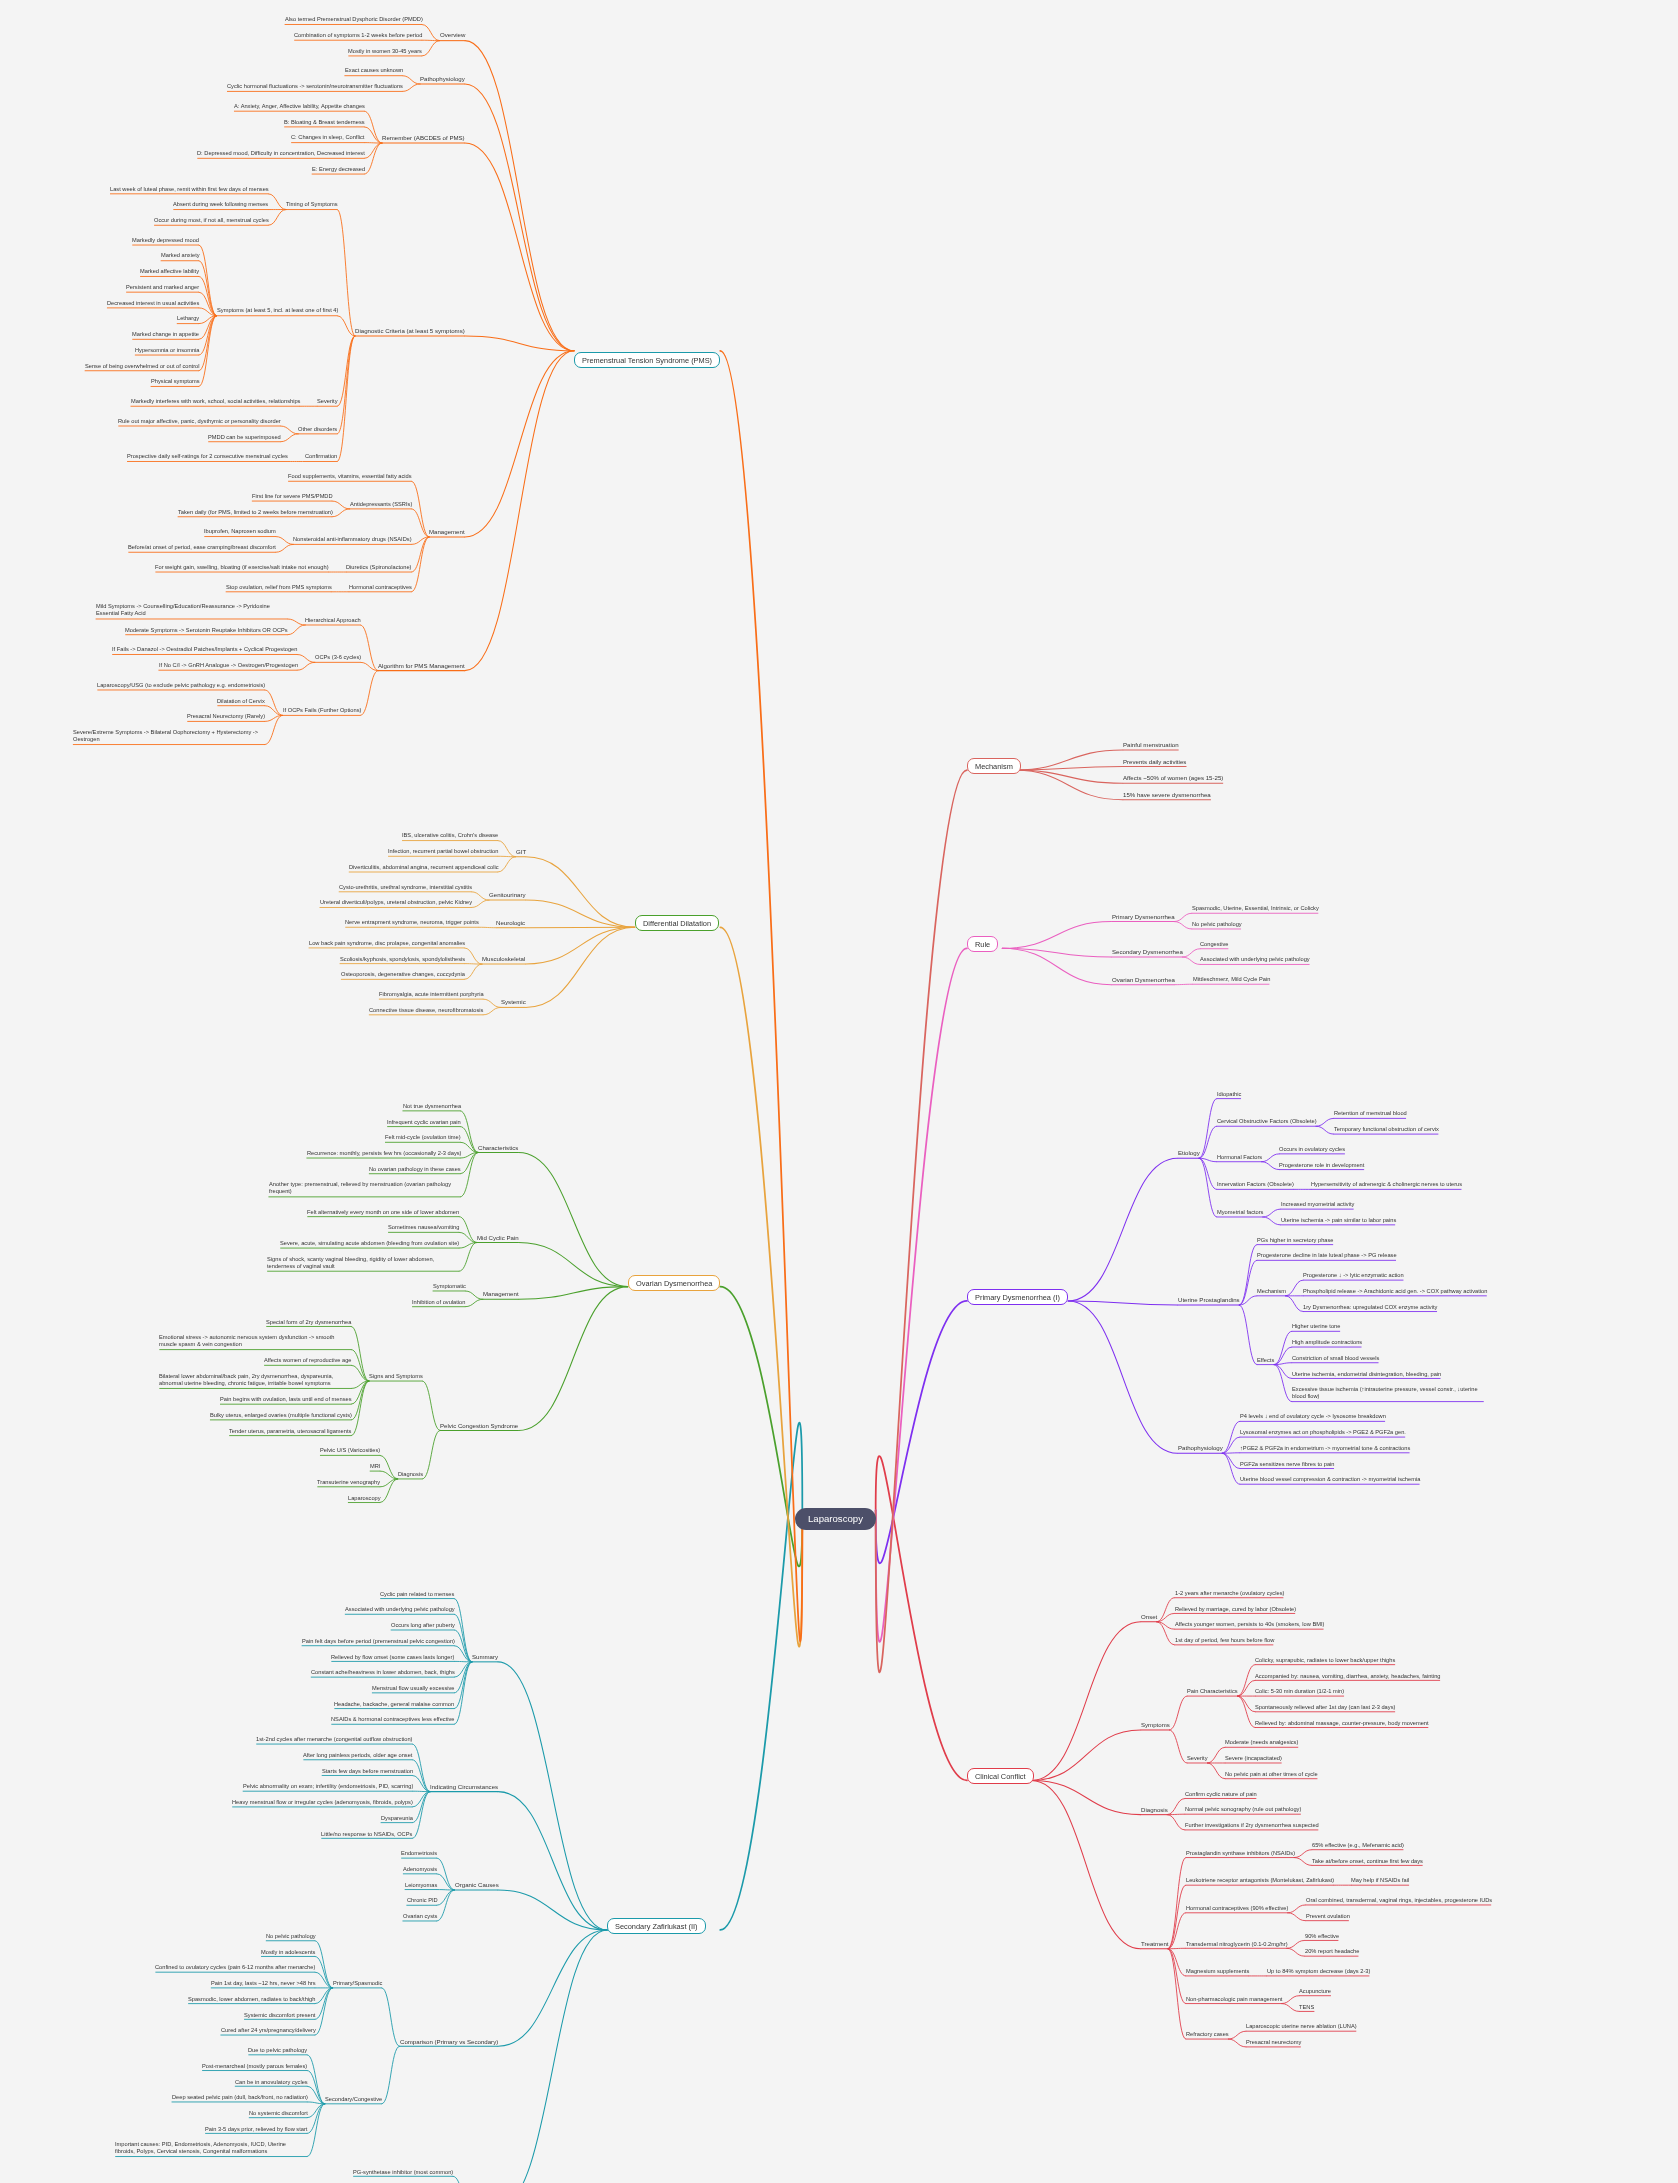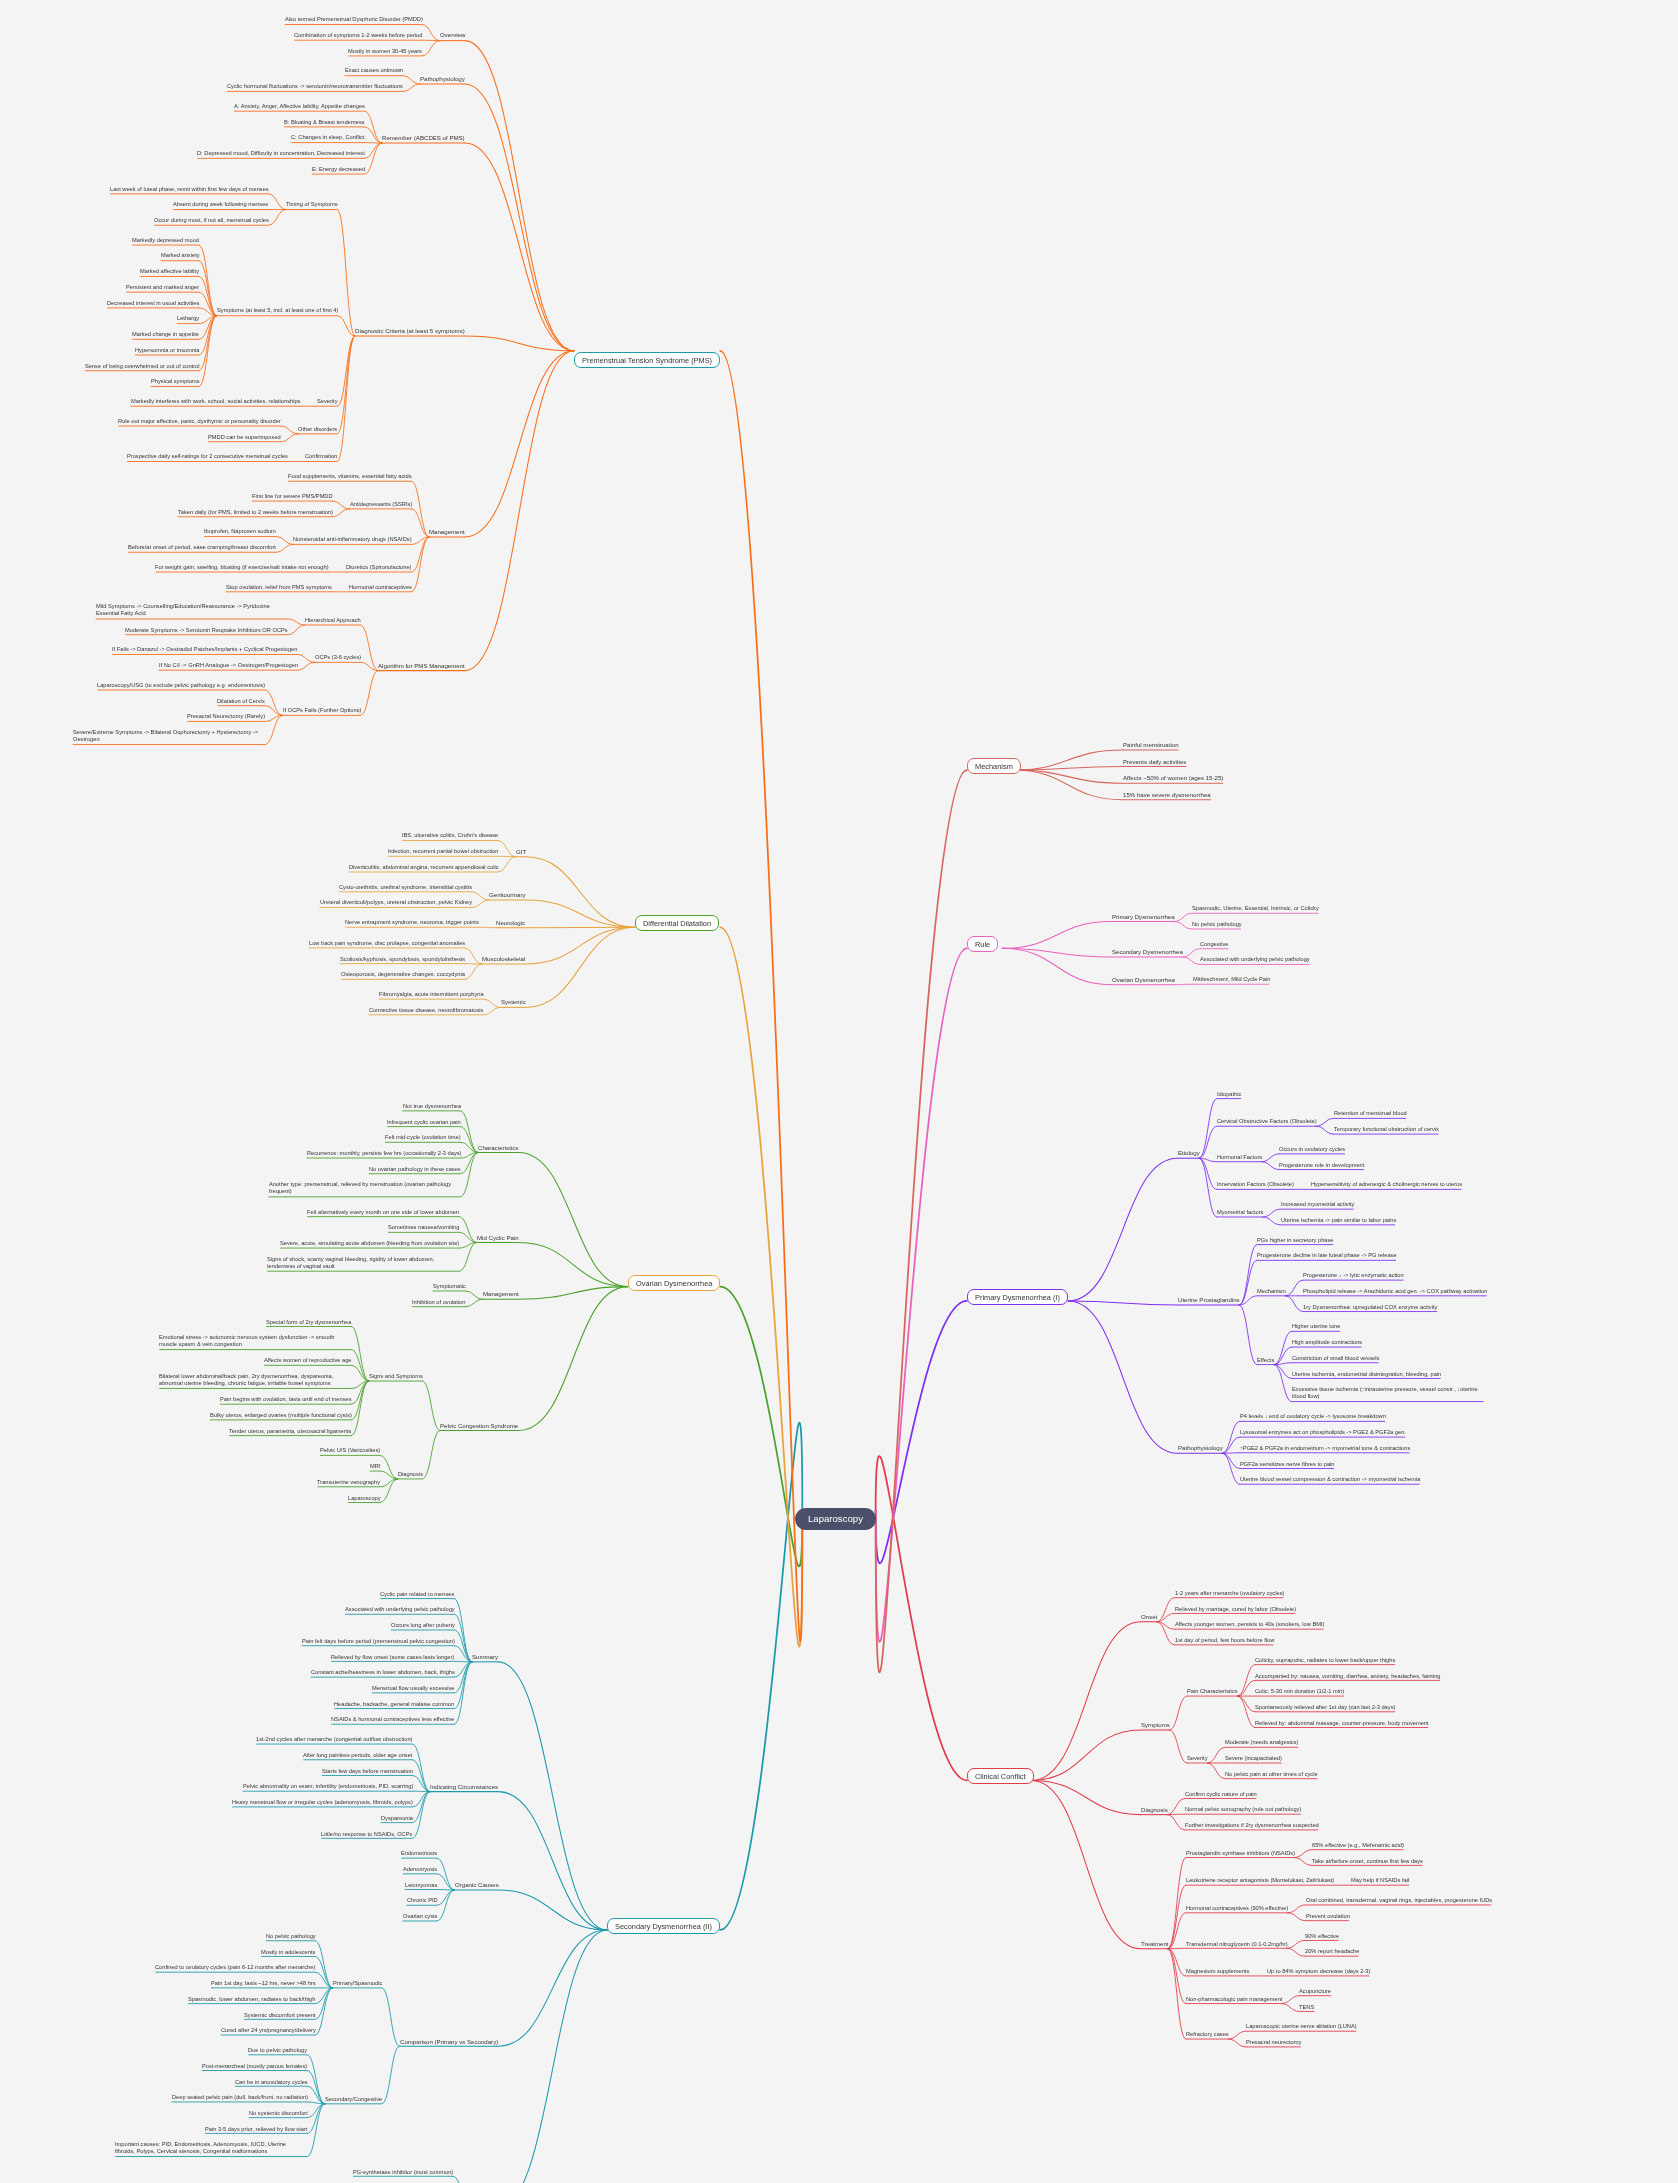--- a/index.html
+++ b/index.html
@@ -608,21 +608,21 @@
       <div class="node lvl-leaf" style="max-width: 192px; white-space: normal; left: 264px; top: 1357px;">Affects women of reproductive age</div>
       <div class="node lvl-leaf" style="max-width: 192px; white-space: normal; left: 159px; top: 1373px;">Bilateral lower abdominal/back pain, 2ry dysmenorrhea, dyspareunia, abnormal uterine bleeding, chronic fatigue, irritable bowel symptoms</div>
       <div class="node lvl-leaf" style="max-width: 192px; white-space: normal; left: 220px; top: 1396px;">Pain begins with ovulation, lasts until end of menses</div>
       <div class="node lvl-leaf" style="max-width: 192px; white-space: normal; left: 210px; top: 1412px;">Bulky uterus, enlarged ovaries (multiple functional cysts)</div>
       <div class="node lvl-leaf" style="max-width: 192px; white-space: normal; left: 229px; top: 1428px;">Tender uterus, parametria, uterosacral ligaments</div>
       <div class="node lvl-leaf" style="max-width: 192px; white-space: normal; left: 398px; top: 1471px;">Diagnosis</div>
       <div class="node lvl-leaf" style="max-width: 192px; white-space: normal; left: 320px; top: 1447px;">Pelvic U/S (Varicosities)</div>
       <div class="node lvl-leaf" style="max-width: 192px; white-space: normal; left: 370px; top: 1463px;">MRI</div>
       <div class="node lvl-leaf" style="max-width: 192px; white-space: normal; left: 317px; top: 1479px;">Transuterine venography</div>
       <div class="node lvl-leaf" style="max-width: 192px; white-space: normal; left: 348px; top: 1495px;">Laparoscopy</div>
-      <div class="node boxed" style="border-color: rgb(27, 154, 170); left: 607px; top: 1918px;">Secondary Dysmenorrhea (II)</div>
+      <div class="node boxed" style="border-color: rgb(27, 154, 170); left: 607px; top: 1918px;">Secondary Zafirlukast (II)</div>
       <div class="node lvl-mid" style="max-width: 192px; white-space: normal; left: 472px; top: 1653px;">Summary</div>
       <div class="node lvl-leaf" style="max-width: 192px; white-space: normal; left: 380px; top: 1591px;">Cyclic pain related to menses</div>
       <div class="node lvl-leaf" style="max-width: 192px; white-space: normal; left: 345px; top: 1606px;">Associated with underlying pelvic pathology</div>
       <div class="node lvl-leaf" style="max-width: 192px; white-space: normal; left: 391px; top: 1622px;">Occurs long after puberty</div>
       <div class="node lvl-leaf" style="max-width: 192px; white-space: normal; left: 302px; top: 1638px;">Pain felt days before period (premenstrual pelvic congestion)</div>
       <div class="node lvl-leaf" style="max-width: 192px; white-space: normal; left: 331px; top: 1654px;">Relieved by flow onset (some cases lasts longer)</div>
       <div class="node lvl-leaf" style="max-width: 192px; white-space: normal; left: 311px; top: 1669px;">Constant ache/heaviness in lower abdomen, back, thighs</div>
       <div class="node lvl-leaf" style="max-width: 192px; white-space: normal; left: 372px; top: 1685px;">Menstrual flow usually excessive</div>
       <div class="node lvl-leaf" style="max-width: 192px; white-space: normal; left: 334px; top: 1701px;">Headache, backache, general malaise common</div>
       <div class="node lvl-leaf" style="max-width: 192px; white-space: normal; left: 331px; top: 1716px;">NSAIDs &amp; hormonal contraceptives less effective</div>

